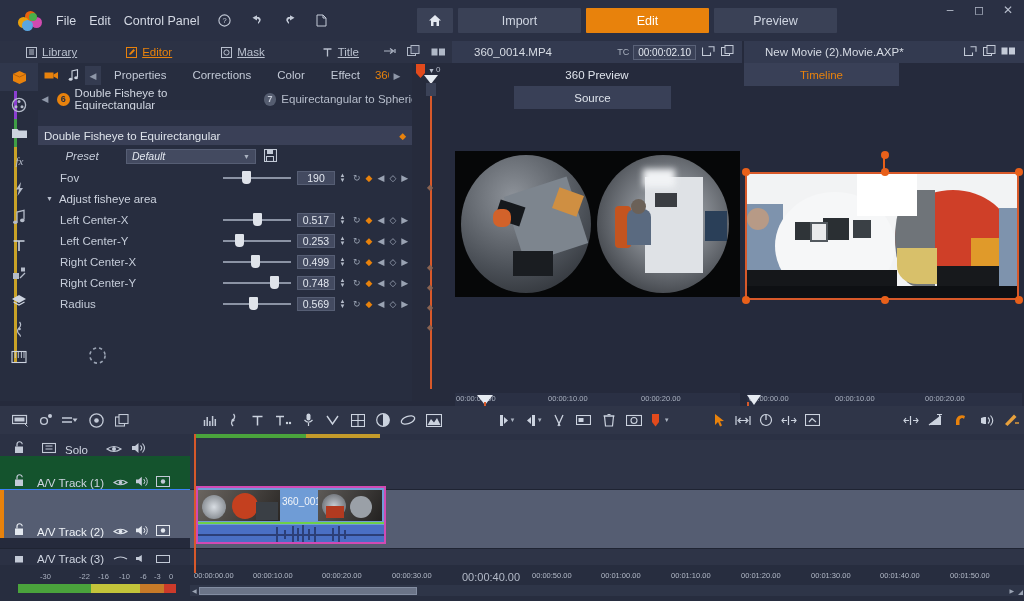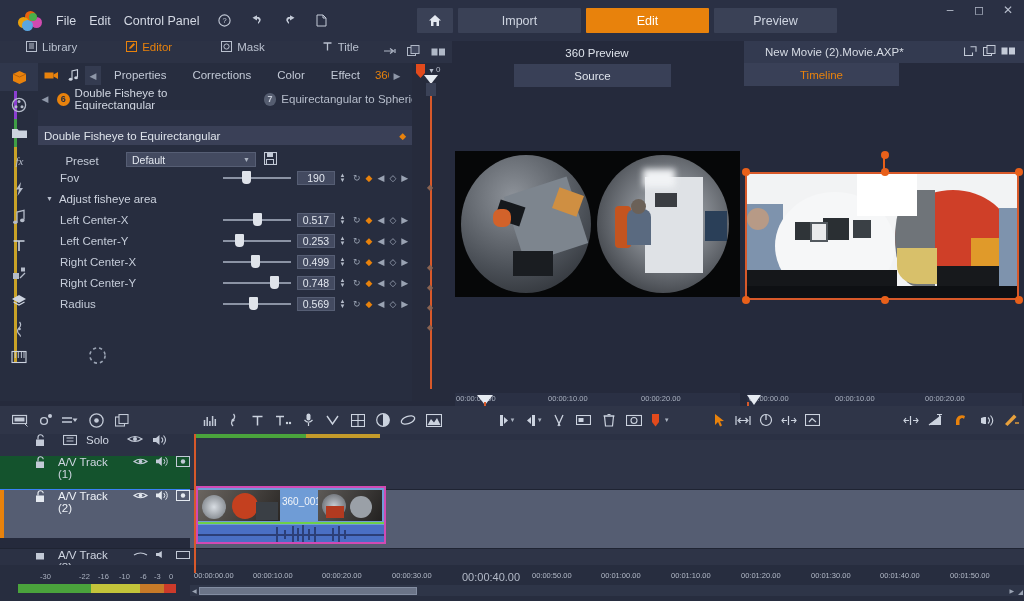--- a/index.html
+++ b/index.html
@@ -21,21 +21,21 @@
   .ticon { color:#aeb6c6; font-size:13px; margin-left:6px; display:inline-flex; align-items:center; }
   .modebtns { position:absolute; left:417px; top:8px; display:flex; gap:5px; align-items:center; }
   .homebtn { width:36px; height:25px; background:#3a4156; display:flex; align-items:center; justify-content:center; border-radius:1px; }
   .mbtn { width:123px; height:25px; background:#3a4156; display:flex; align-items:center; justify-content:center; font-size:12.5px; color:#cfd5e1; border-radius:1px; }
   .mbtn.active { background:#e8820c; color:#fff; }
   .wctl { position:absolute; right:8px; top:3px; display:flex; gap:13px; align-items:center; color:#b6bdcc; font-size:12px; }
   .wctl span { width:16px; text-align:center; }
 
   
   .tabbar { position:absolute; left:0; top:41px; width:455px; height:22px; background:#2c3245; display:flex; align-items:center; }
-  .tb { display:flex; gap:5px; font-size:11.5px; color:#b9c0ce; height:22px; padding:0 8px; }
+  .tb { display:flex; align-items:center; gap:5px; font-size:11.5px; color:#b9c0ce; height:22px; padding:0 8px;text-decoration:underline; }
   .tb.sel { color:#e8820c; }
   .tb svg { display:block; }
   .tbicons { margin-left:auto; display:flex; gap:11px; padding-right:9px; color:#b0b8c7; }
 
   
   .rail { position:absolute; left:0; top:63px; width:38px; height:338px; background:#272d3f; }
   .railstripe { position:absolute; left:14px; top:0; width:3px; height:338px; }
   .railbtn { position:relative; width:38px; height:28px; display:flex; align-items:center; justify-content:center; color:#b5bcca; }
 
   
@@ -53,21 +53,21 @@
   .row { height:21px; display:flex; align-items:center; font-size:11.5px; color:#c5ccd9; position:relative; }
   .rowlabel { width:185px; padding-left:22px; }
   .grp { padding-left:8px; color:#ccd2de; display:flex; align-items:center; gap:6px; }
   .slider { position:relative; width:68px; height:21px; }
   .strack { position:absolute; top:10px; left:0; width:68px; height:1.5px; background:#8b93a4; }
   .sknob { position:absolute; top:4px; width:9px; height:13px; background:#dfe3ea; border-radius:1px 1px 4px 4px; }
   .numbox { width:38px; height:14px; background:#434a60; border:1px solid #565e74; font-size:10.5px; color:#e2e7ef; display:flex; align-items:center; justify-content:center; margin-left:6px; }
   .spin { width:9px; height:14px; display:flex; flex-direction:column; justify-content:center; align-items:center; margin-left:3px; color:#b4bbc9; font-size:6px; line-height:5px; }
   .rowicons { display:flex; gap:5px; align-items:center; margin-left:6px; color:#9aa3b3; font-size:9px; }
   .dot { color:#e8820c; font-size:9px; }
-  .presetrow { height:22px; display:flex; align-items:flex-end; font-size:11.5px; }
+  .presetrow { height:22px; display:flex; align-items:center; font-size:11.5px;font-style:italic; }
   .psel { width:130px; height:15px; background:#434a60; border:1px solid #565e74; font-size:10.5px; color:#e4e9f0; display:flex; align-items:center; padding:0 5px; }
   .psel .cv { margin-left:auto; font-size:7px; color:#aab2c0; }
   .kftrack { position:absolute; left:412px; top:63px; width:38px; height:338px; background:#262b3c; }
   .playhead { position:absolute; left:18px; top:16px; width:1.5px; height:310px; background:#d8592a; }
 
   
   .pvhdr { height:22px; background:#333a50; display:flex; align-items:center; font-size:11.5px; color:#d7dce5; }
   .pvtabs { height:23px; display:flex; }
   .pvtab { flex:1; display:flex; align-items:center; justify-content:center; font-size:11.5px; color:#cdd3df; }
   .pvtab.on { background:#394057; color:#e8820c; }
@@ -77,21 +77,21 @@
   .rlabel { position:absolute; top:1px; font-size:7.5px; color:#aab1c0; }
   .scroller { height:9px; background:#2e3548; display:flex; align-items:center; padding:0 2px; }
   .sbar { height:7px; background:#707a90; border:1px solid #8a93a6; }
   .ctrlrow { height:22px; display:flex; align-items:center; gap:7px; font-size:11px; color:#cbd1dd; }
   .dd { height:15px; background:#3e455c; border:1px solid #565e74; font-size:10.5px; color:#e2e7ef; display:flex; align-items:center; padding:0 5px; }
   .dd .cv { margin-left:auto; font-size:7px; color:#aab2c0; }
 
   
   .tlbar { position:absolute; left:0; top:406px; width:1024px; height:28px; background:#2f3548; display:flex; align-items:center; color:#b9c0ce; }
   .ti { display:flex; align-items:center; justify-content:center; height:28px; }
-  .trackhdr { display:flex; align-items:flex-start; font-size:11.5px; color:#cfd5e1;padding-left:21px; }
+  .trackhdr { display:flex; align-items:flex-end; font-size:11.5px; color:#cfd5e1; }
   .tlruler { position:absolute; left:0; top:565px; width:1024px; height:36px; background:#272d3f; }
   .meterwrap { position:absolute; left:18px; top:572px; width:150px; }
   .meterlabels { position:relative; height:10px; font-size:7.5px; color:#aab1c0; }
 </style>
 </head>
 <body>
 
 <div id="app">
 
   <div class="titlebar">
@@ -482,20 +482,33 @@
     <div style="position:absolute;left:12px;top:12px;width:0;height:0;border-left:7px solid transparent;border-right:7px solid transparent;border-top:9px solid #e6ebf2"></div>
     <div style="position:absolute;left:14px;top:20px;width:10px;height:13px;background:#3b4257"></div>
     <span style="position:absolute;left:15px;top:120px;color:#8a6250;font-size:8px">◆</span>
     <span style="position:absolute;left:15px;top:200px;color:#8a6250;font-size:8px">◆</span>
     <span style="position:absolute;left:15px;top:220px;color:#8a6250;font-size:8px">◆</span>
     <span style="position:absolute;left:15px;top:240px;color:#8a6250;font-size:8px">◆</span>
     <span style="position:absolute;left:15px;top:260px;color:#8a6250;font-size:8px">◆</span>
   </div>
 
   <div style="position:absolute;left:452px;top:41px;width:290px;height:364px;background:#252a3c">
+    <div class="pvhdr">
+      <span style="padding-left:22px">360_0014.MP4</span>
+      <span style="margin-left:auto;font-size:9px;color:#aab2c0;padding-right:4px">TC</span>
+      <span class="tcbox">00:00:02.10</span>
+      <span style="padding:0 6px"><svg width="13" height="11" viewBox="0 0 13 11">
+            <path d="M0.5 1.5v8h8v-3" fill="none" stroke="#c3cad7" stroke-width="1.1"></path>
+            <path d="M6.5 0.8h5.5v5" fill="none" stroke="#c3cad7" stroke-width="1.1"></path>
+          </svg></span>
+      <span style="padding-right:8px"><svg width="13" height="12" viewBox="0 0 13 12">
+            <rect x="0.5" y="2.5" width="8" height="8" fill="none" stroke="#c3cad7" stroke-width="1"></rect>
+            <rect x="4" y="0.5" width="8" height="8" fill="#3a4157" stroke="#c3cad7" stroke-width="1"></rect>
+          </svg></span>
+    </div>
     <div class="pvtabs">
       <div class="pvtab" style="color:#dfe4ec">360 Preview</div>
     </div>
     <div class="pvtabs" style="height:23px">
       <div style="width:62px"></div>
       <div class="pvtab on" style="flex:none;width:157px;color:#dfe4ec">Source</div>
     </div>
 
     <div style="position:absolute;left:3px;top:110px;width:285px;height:146px;background:#060708;overflow:hidden">
       <div style="position:absolute;left:6px;top:4px;width:130px;height:138px;border-radius:50%;background:radial-gradient(circle at 40% 30%,#8d9299,#4a4f56 60%,#23262b 100%)"></div>

